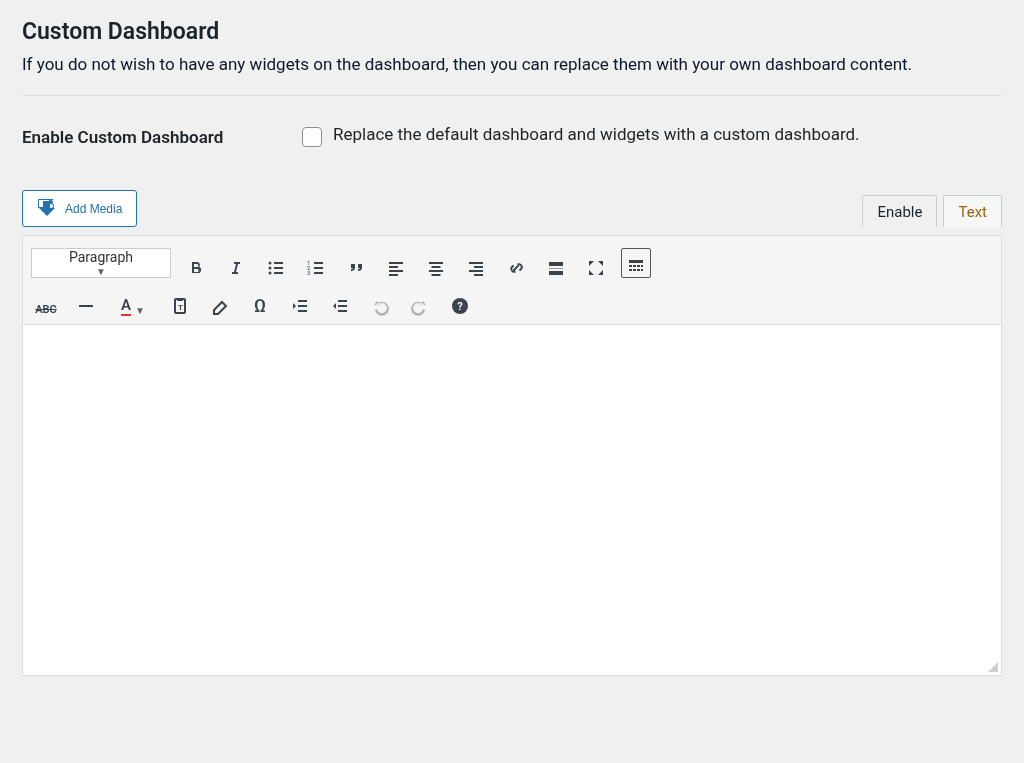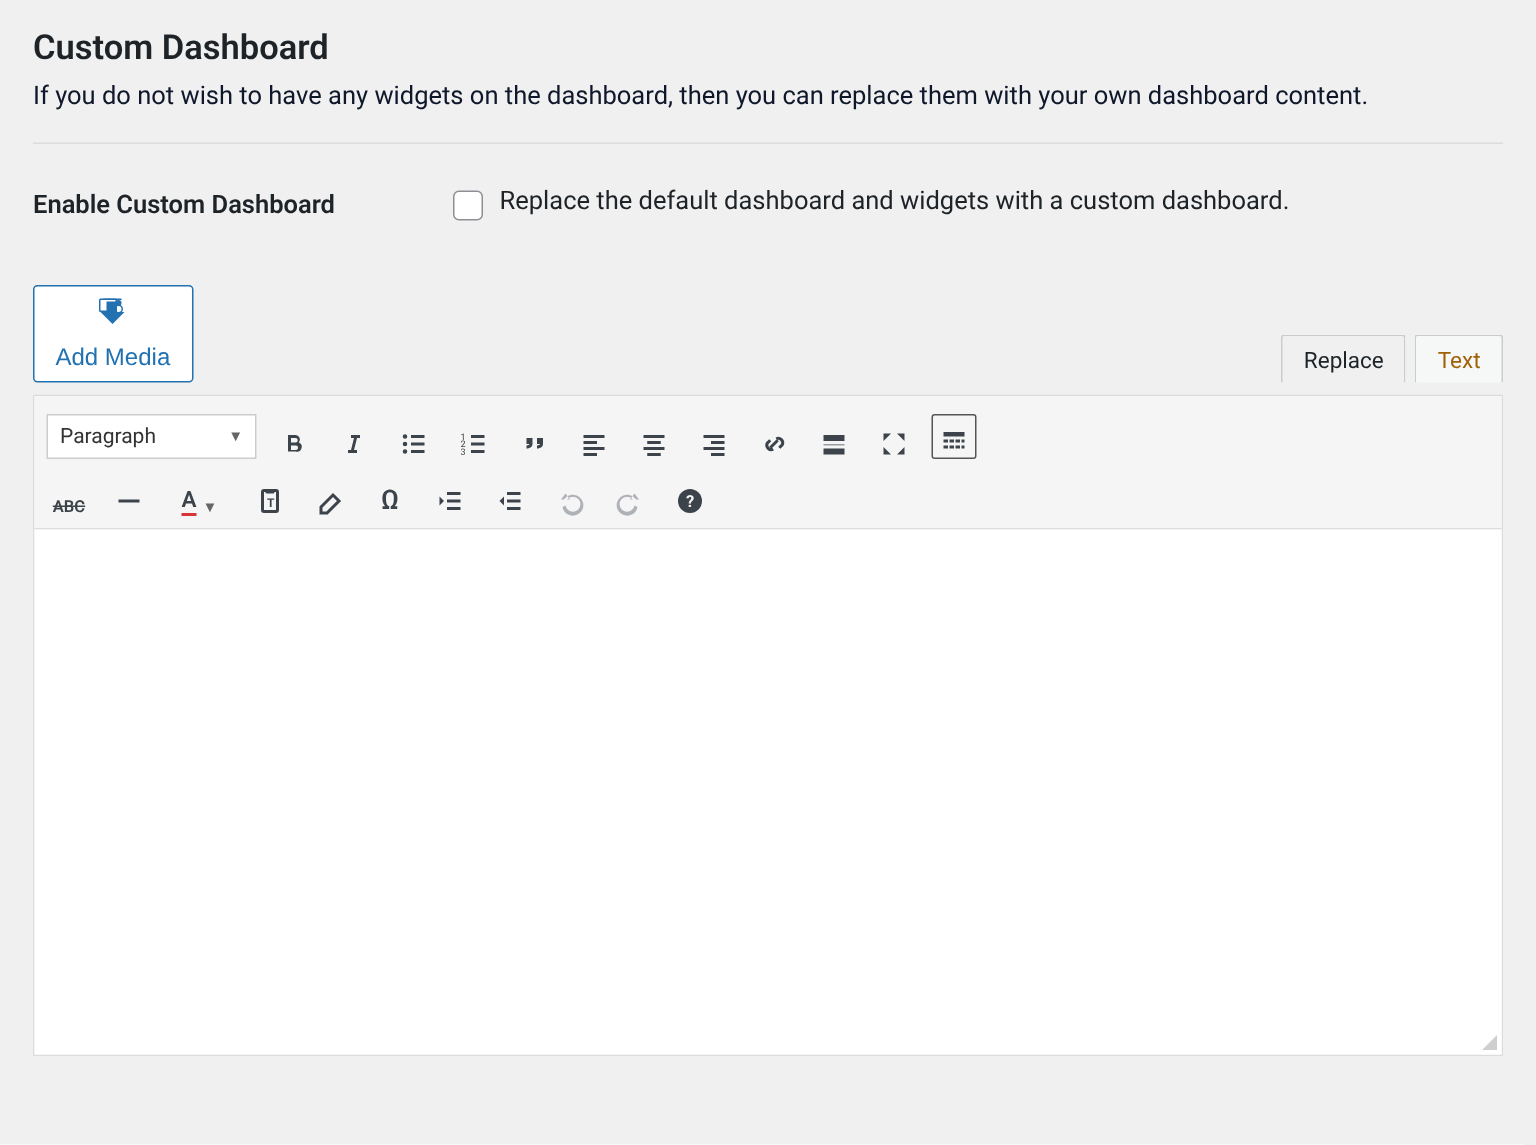--- a/index.html
+++ b/index.html
@@ -64,24 +64,23 @@
   }
   .add-media-btn {
     display: inline-flex;
     align-items: center;
     gap: 8px;
     background: #fff;
     border: 1px solid #2271b1;
     color: #2271b1;
     border-radius: 3px;
     padding: 6px 14px;
-    font-size: 16px;
+    font-size: 12px;
     font-weight: 500;
     cursor: pointer;
-    flex-direction: column;
   }
   .add-media-btn svg { width: 20px; height: 20px; }
   .tabs {
     display: flex;
     gap: 6px;
   }
   .tab {
     border: 1px solid #ccc;
     background: #f6f7f7;
     color: #a16207;
@@ -119,20 +118,21 @@
     align-items: center;
     justify-content: space-between;
     width: 140px;
     height: 30px;
     background: #fff;
     border: 1px solid #ccc;
     padding: 0 8px;
     font-size: 14px;
     color: #333;
     cursor: pointer;
+    flex-direction: column;
   }
   .format-select .caret {
     font-size: 10px; color: #666;
   }
   .tb-btn {
     width: 30px; height: 30px;
     display: inline-flex;
     align-items: flex-end;
     justify-content: center;
     color: #3c434a;
@@ -185,21 +185,21 @@
         <svg viewBox="0 0 20 20">
             <path fill="#2271b1" d="M13 11V4H6v7H2l8 8 8-8h-5zM4 2h12v1H4z"></path>
             <circle cx="14" cy="5" r="2" fill="#2271b1"></circle>
             <path fill="#2271b1" d="M3 3h10v9H3z" opacity="0"></path>
             <path fill="#2271b1" d="M2 2h10a1 1 0 011 1v7a1 1 0 01-1 1H2a1 1 0 01-1-1V3a1 1 0 011-1zm0 1v7h10V3H2zm12 3a3 3 0 110 6 3 3 0 010-6zm0 1a2 2 0 100 4 2 2 0 000-4z"></path>
           </svg>
       </span>
       <span>Add Media</span>
     </button>
     <div class="tabs">
-      <div class="tab active">Replace</div>
+      <div class="tab active">Enable</div>
       <div class="tab">Text</div>
     </div>
   </div>
 
   <div class="editor-box">
     <div class="toolbar">
 
       <div class="tb-row">
         <div class="format-select">
           <span>Paragraph</span>

